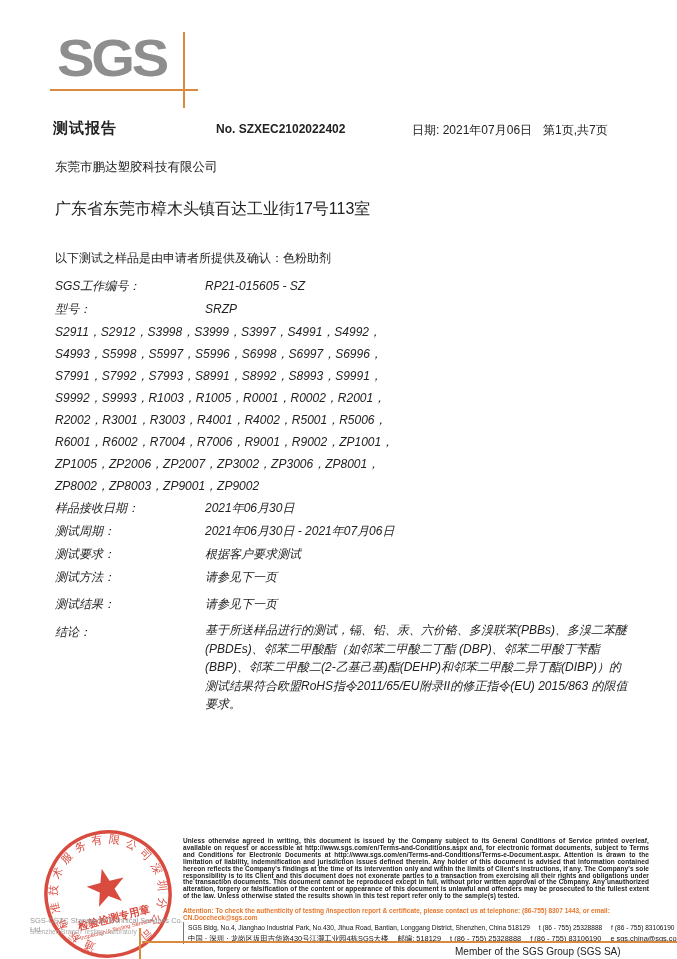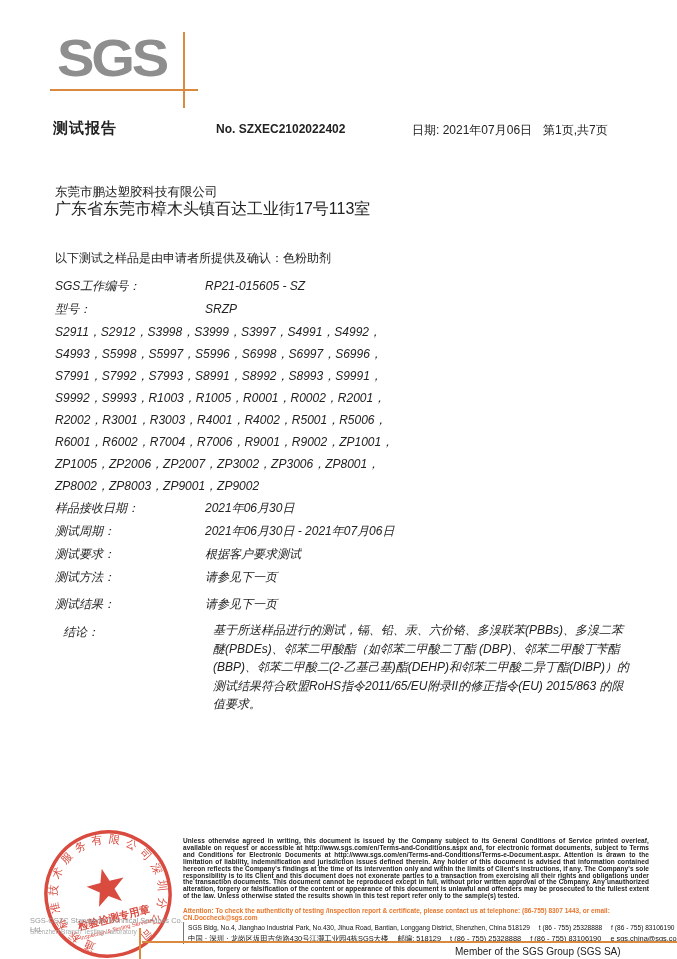--- a/index.html
+++ b/index.html
@@ -14,32 +14,32 @@
     transform:scaleX(1.08);transform-origin:left;
   }
   .logo-hline{position:absolute;left:50px;top:89px;width:148px;height:2px;background:#D98A3F;}
   .logo-vline{position:absolute;left:183px;top:32px;width:2px;height:76px;background:#D98A3F;}
   
   .hdr-title{position:absolute;left:53px;top:119px;font-size:15px;font-weight:bold;letter-spacing:1px;}
   .hdr-no{position:absolute;left:216px;top:122px;font-size:12px;font-weight:600;}
   .hdr-date{position:absolute;left:412px;top:122px;font-size:12px;}
   .hdr-page{position:absolute;left:543px;top:122px;font-size:12px;}
   
-  .applicant-name{position:absolute;left:55px;top:184px;font-size:12.5px;}
+  .applicant-name{position:absolute;left:55px;top:159px;font-size:12.5px;}
   .applicant-addr{position:absolute;left:55px;top:199px;font-size:16px;}
   
   .body{position:absolute;left:55px;top:246px;width:577px;font-size:12px;}
   .statement{line-height:24px;margin-bottom:5px;}
   .row{display:flex;line-height:23px;font-style:italic;}
   .row .lbl{width:150px;flex:none;}
   .row .val{flex:1;}
   .client-lines div{line-height:22px;}
   .gap-top{margin-top:4px;}
   .concl .val{line-height:18.5px;}
-  .concl{margin-top:5px;margin-left:8px;}
+  .concl{margin-top:5px;}
   
   .stamp{position:absolute;left:40px;top:826px;width:136px;height:136px;transform:rotate(-14deg);opacity:.92;}
   .f-company1{position:absolute;left:30px;top:916px;width:160px;font-size:7.5px;font-weight:normal;color:#9A9A9A;line-height:9px;z-index:3;}
   .f-company2{position:absolute;left:30px;top:928px;width:160px;font-size:6.5px;color:#ABABAB;line-height:8px;z-index:3;}
   .f-disc{position:absolute;left:183px;top:838px;width:466px;font-size:6.5px;line-height:6.9px;
           font-weight:600;color:#1c1c1c;text-align:justify;letter-spacing:.1px;}
   .f-att{position:absolute;left:183px;top:907px;width:466px;font-size:6.5px;line-height:7px;font-weight:bold;color:#E8762B;}
   .f-addr{position:absolute;left:183px;top:922px;width:472px;border-left:1px solid #777;padding-left:4px;}
   .f-addr-line{font-size:6.6px;line-height:11px;white-space:nowrap;color:#111;}
   .f-addr-line.cn{font-size:7.4px;}

